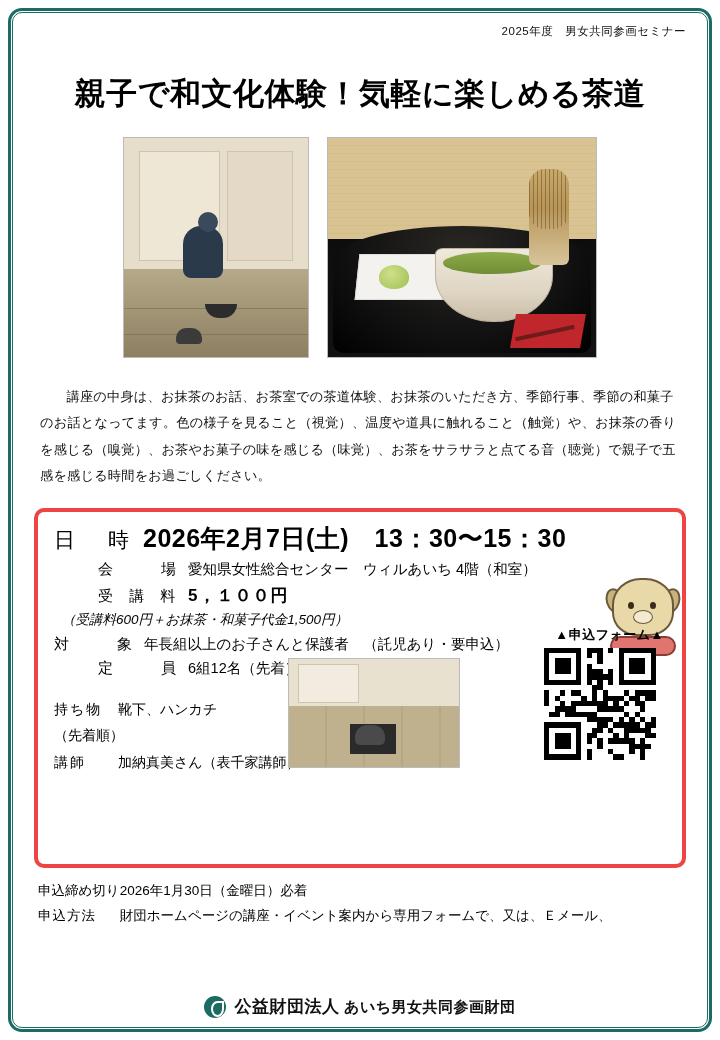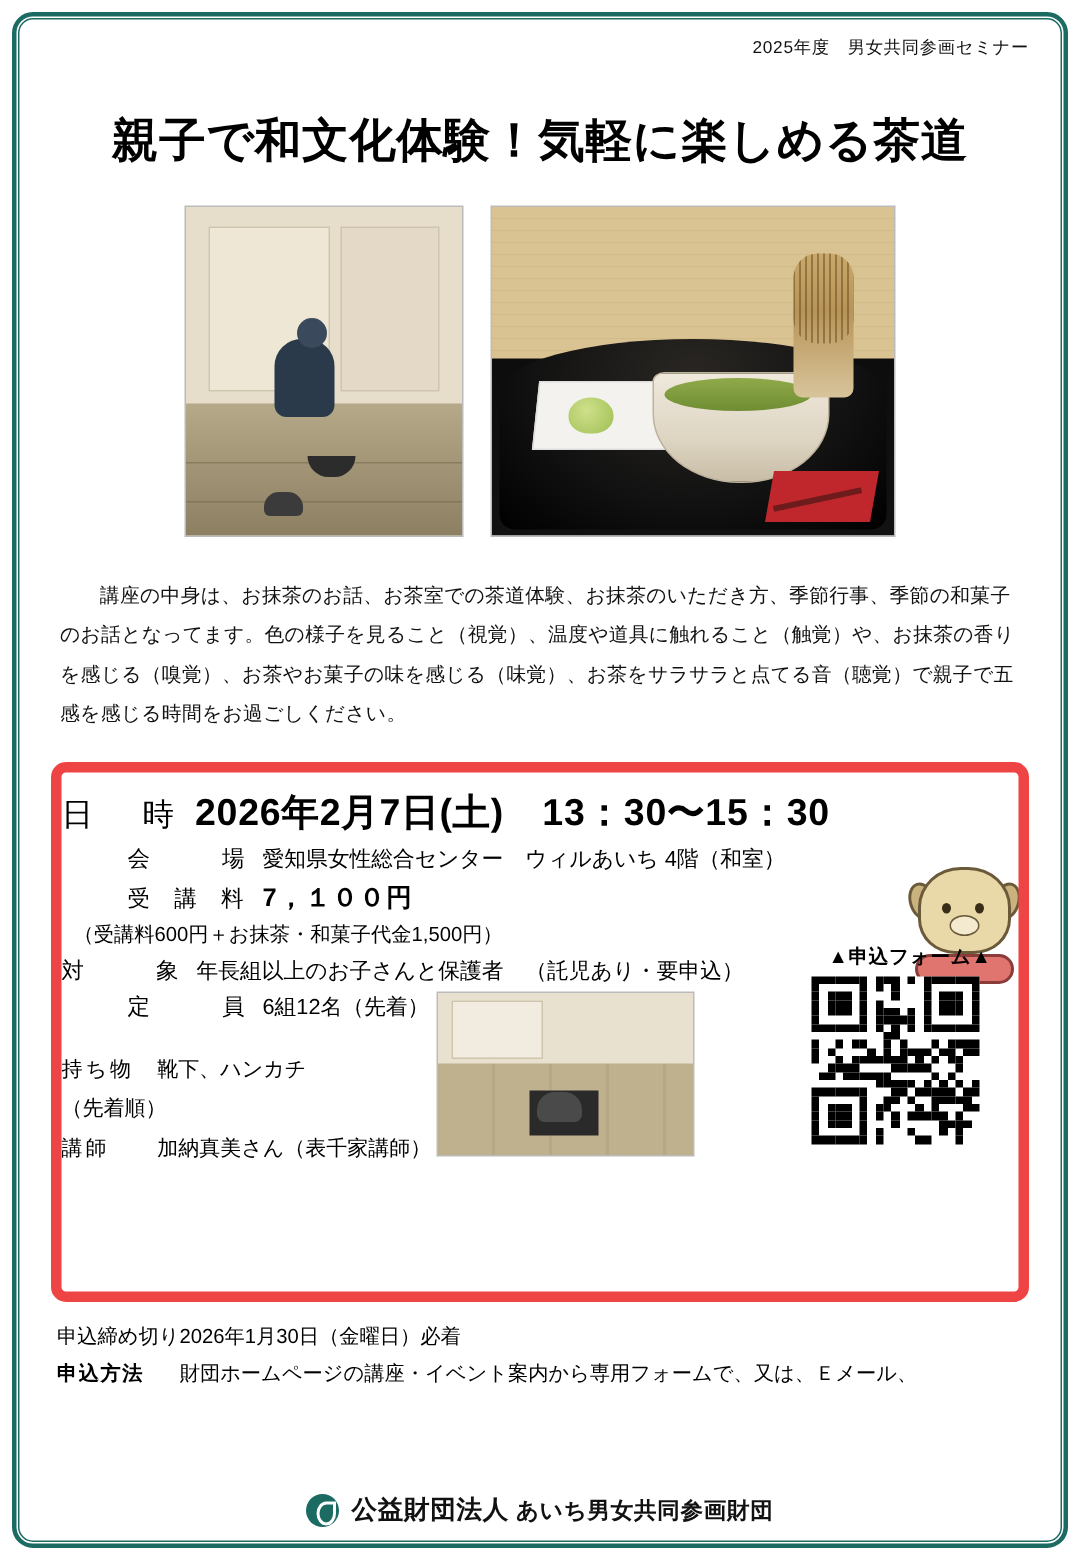--- a/index.html
+++ b/index.html
@@ -150,23 +150,23 @@
     letter-spacing: 0.2px;
     color: #111;
     padding: 0 6px;
   }
   .body-text p { text-indent: 1em; }
 
   
   .info-box {
     position: relative;
     margin-top: 18px;
-    border: 7px solid #ef4444;
+    border: 4px solid #ef4444;
     border-radius: 10px;
-    padding: 10px 16px 12px 0;
+    padding: 10px 16px 12px 16px;
     min-height: 360px;
   }
   .row { display: flex; align-items: baseline; }
   .lbl {
     font-size: 16.5px;
     letter-spacing: 0.4px;
     white-space: nowrap;
   }
   .lbl.big {
     font-size: 21px;
@@ -177,21 +177,21 @@
     font-size: 25px;
     font-weight: bold;
     letter-spacing: 0.5px;
     margin-left: 8px;
   }
   .row-datetime { margin-bottom: 4px; }
   .lbl-w { display:inline-block; width: 86px; letter-spacing: 6px; font-size: 15px; }
   .val { font-size: 14.5px; margin-left: 4px; }
   .val-fee { font-size: 17px; font-weight: bold; letter-spacing: 1px; margin-left: 4px;}
   .val-fee-note { font-size: 13.5px; font-weight: normal; letter-spacing: 0; margin-left: 10px;}
-  .note-line { font-size: 13.5px; margin: 4px 0 6px 8px; }
+  .note-line { font-size: 13.5px; margin: 4px 0 6px 8px; font-style: italic; }
   .row-sp { margin-top: 5px; margin-left: 44px; }
   .small-block { margin-top: 18px; font-size: 14px; line-height: 1.9; }
   .small-block .lbl-w2 { display:inline-block; width: 60px; letter-spacing: 2px; }
 
   .apply-label {
     position: absolute;
     right: 18px; top: 114px;
     font-size: 13px;
     letter-spacing: 0.5px;
     font-weight: bold;
@@ -224,21 +224,21 @@
   .ps-mat { position:absolute; left:0; bottom:0; width:100%; height:56%; background:repeating-linear-gradient(90deg,#bfb18e 0 36px,#b6a886 36px 38px); }
   .ps-hearth { position:absolute; left:36%; bottom:12%; width:46px; height:30px; background:#2a2a2a; }
   .ps-kettle { position:absolute; left:39%; bottom:20%; width:30px; height:20px; background:#4a4a4a; border-radius:12px 12px 5px 5px; }
 
   .deadline-block {
     margin-top: 10px;
     font-size: 13.5px;
     line-height: 1.9;
     padding: 0 4px;
   }
-  .deadline-block .m-label { font-weight: bold; letter-spacing:1px; }
+  .deadline-block .m-label { font-weight: normal; letter-spacing:1px; }
   .deadline-indent { display:block; margin-left: 86px; }
 
   
   .mascot {
     position: absolute;
     right: 40px;
     top: 572px;
     width: 74px; height: 84px;
   }
   .mascot .body {
@@ -343,21 +343,21 @@
         <span class="val-big">2026年2月7日(土)　13：30〜15：30</span>
       </div>
 
       <div class="row row-sp">
         <span class="lbl-w">会　　場</span>
         <span class="val">愛知県女性総合センター　ウィルあいち 4階（和室）</span>
       </div>
 
       <div class="row row-sp">
         <span class="lbl-w">受 講 料</span>
-        <span class="val-fee">7，１００円</span>
+        <span class="val-fee">5，１００円</span>
       </div>
 
       <div class="note-line">（受講料600円＋お抹茶・和菓子代金1,500円）</div>
 
       <div class="row">
         <span class="lbl-w">対　　象</span>
         <span class="val">年長組以上のお子さんと保護者　（託児あり・要申込）</span>
       </div>
 
       <div class="row row-sp">

